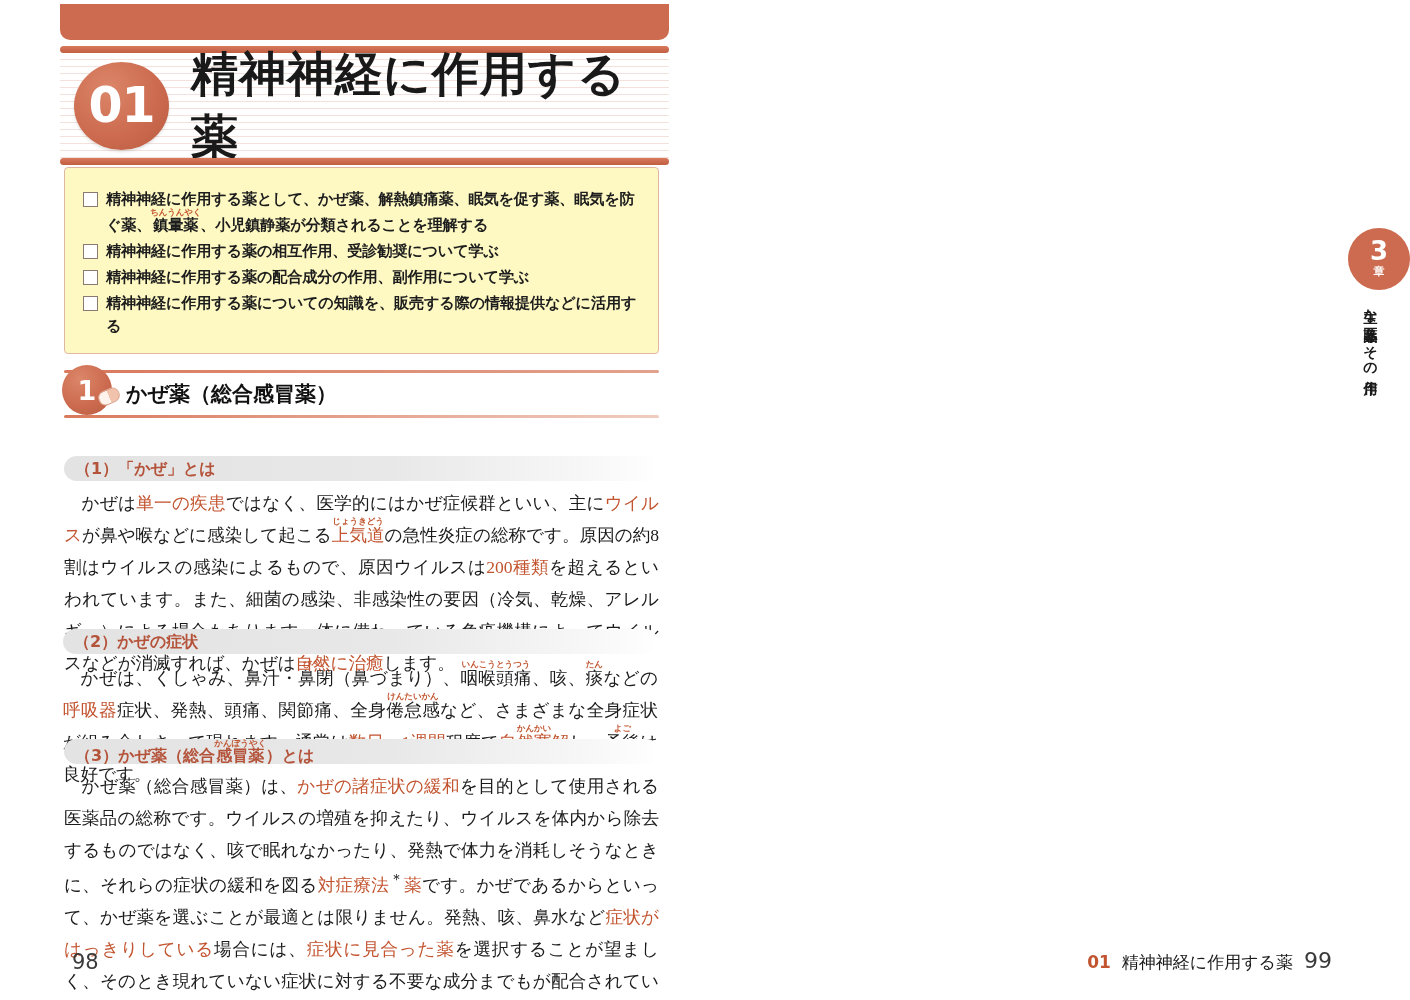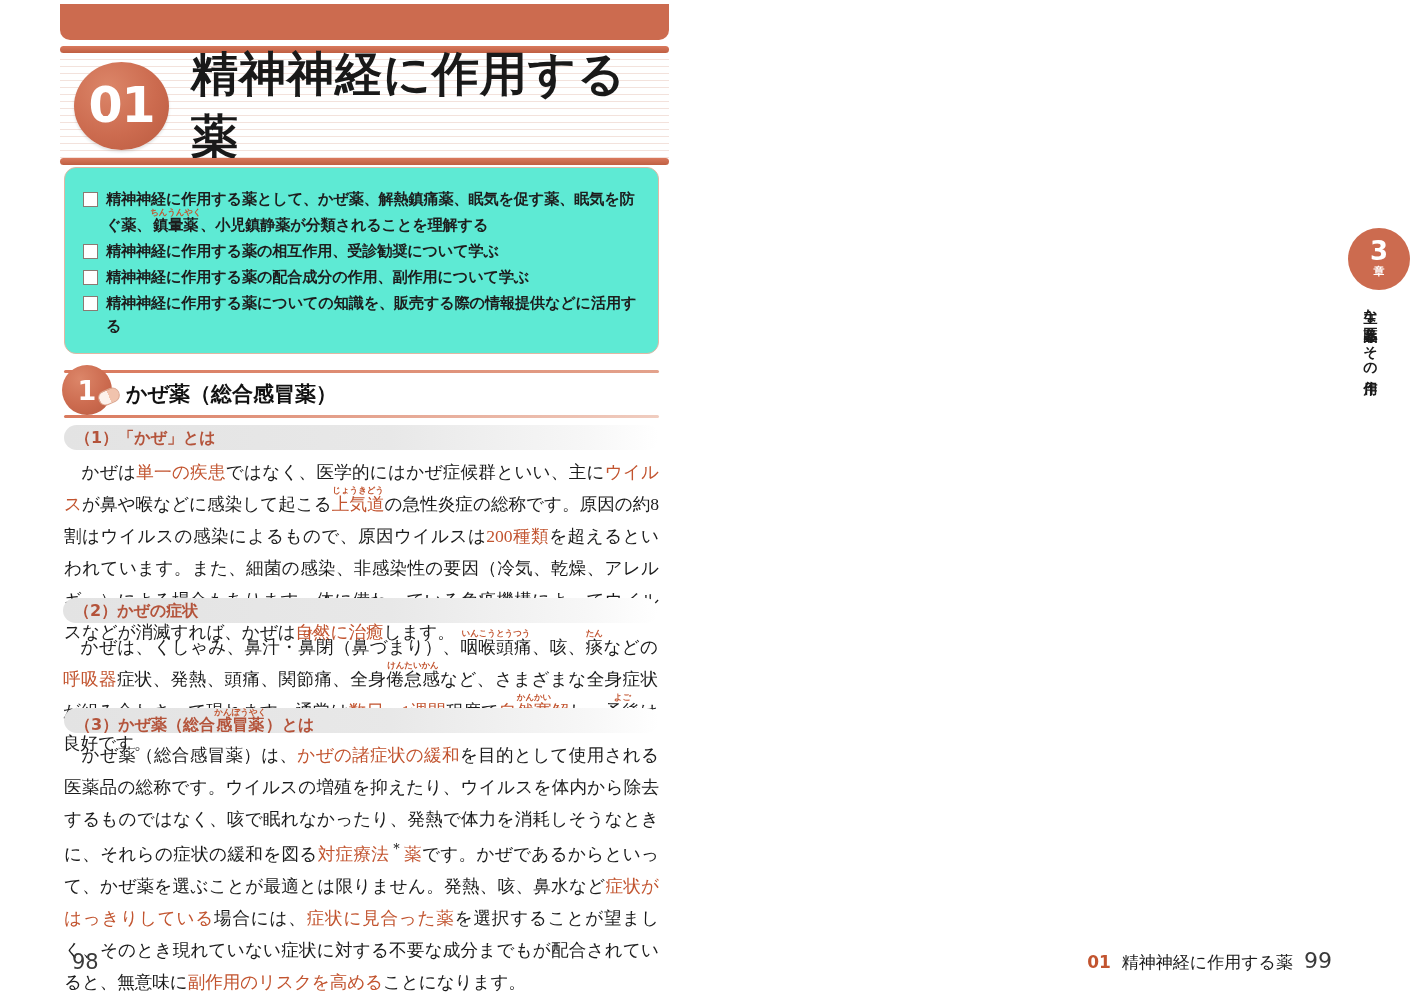--- a/index.html
+++ b/index.html
@@ -61,22 +61,22 @@
     font-size:17px;padding:2px 10px 3px 13px;border-radius:6px 0 0 6px;
     line-height:21px;
   }
   .tab-b{
     background:#cc6b4f;color:#fff;font-family:"DejaVu Sans",sans-serif;font-weight:bold;
     font-size:17px;padding:2px 24px 3px 16px;line-height:21px;
     clip-path:polygon(0 0,calc(100% - 13px) 0,100% 50%,calc(100% - 13px) 100%,0 100%,13px 50%);
     margin-left:-7px;
   }
   .point-box{
-    margin-top:-13px;border:1.6px solid #e1b7a4;border-radius:12px;
-    background:#5eead4;padding:20px 16px 12px 16px;
+    margin-top:-13px;border:1.6px solid #e1b7a4;border-radius:4px;
+    background:#fef9c3;padding:20px 16px 12px 16px;
   }
   .point-list{list-style:none;margin:0;padding:0;}
   .point-list li{
     display:flex;align-items:flex-start;margin-bottom:3px;
     font-family:"DejaVu Sans",sans-serif;font-weight:bold;font-size:15.2px;
     line-height:1.52;color:#1d1d1d;letter-spacing:-.2px;
   }
   .cbox{
     flex:0 0 auto;width:13px;height:13px;border:1.5px solid #8a7a72;background:#fff;
     margin:4px 8px 0 2px;
@@ -114,21 +114,21 @@
     margin-bottom:6px;
   }
 
   
   .body-p{
     font-family:"Liberation Serif","DejaVu Serif",serif;
     font-size:17.6px;line-height:1.82;text-align:justify;
     text-indent:1em;letter-spacing:-.1px;margin:0 0 2px 0;color:#1b1b1b;
   }
   .hl{color:#c2542f;}
-  .blk{position:absolute;}
+  .blk{position:absolute;margin-top:31px;}
 
   
   .chaptab{
     position:absolute;right:0;top:228px;width:64px;
   }
   .chaptab-circle{
     width:62px;height:62px;border-radius:50%;background:#cc6b4f;color:#fff;
     display:flex;flex-direction:column;align-items:center;justify-content:center;
     font-family:"DejaVu Sans",sans-serif;font-weight:bold;
     margin-left:2px;

